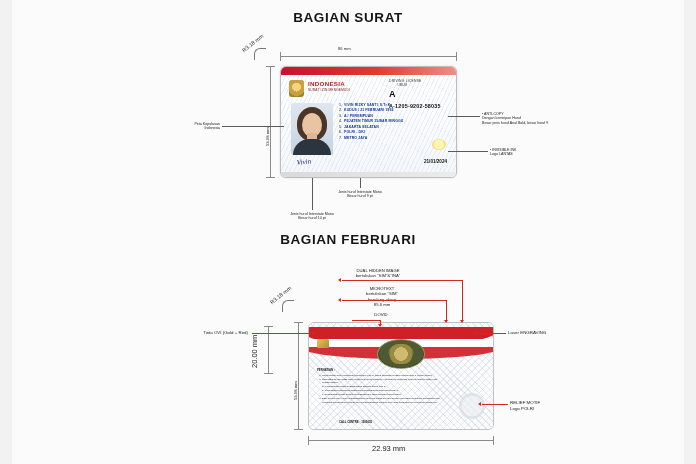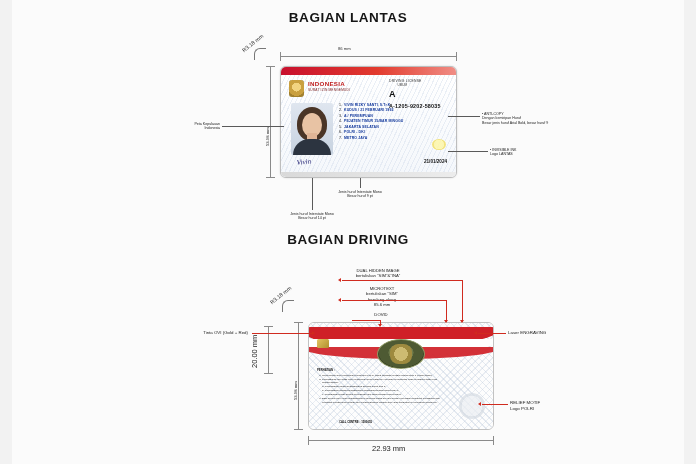--- a/index.html
+++ b/index.html
@@ -221,21 +221,21 @@
 
   .dimline { position:absolute; background:#8a8a8a; }
   .tick { position:absolute; background:#8a8a8a; }
 </style>
 </head>
 <body>
 
 <div class="page">
   <div class="sheet">
 
-    <div class="section-title" id="title-front">BAGIAN LANTAS</div>
+    <div class="section-title" id="title-front">BAGIAN SURAT</div>
 
     <div class="rarc" style="left:242px; top:48px;"></div>
     <div class="rmark" style="left:228px; top:40px; transform:rotate(-38deg);">R3.18 mm</div>
 
     <div class="dimline" style="left:268px; top:56px; width:177px; height:0.6px;"></div>
     <div class="tick" style="left:268px; top:52px; width:0.6px; height:9px;"></div>
     <div class="tick" style="left:444px; top:52px; width:0.6px; height:9px;"></div>
     <div class="dim c" style="left:326px; top:46px;">86 mm</div>
 
     <div class="dimline" style="left:258px; top:66px; width:0.6px; height:112px;"></div>
@@ -294,21 +294,21 @@
     <div class="line h" style="left:436px; top:151px; width:40px;"></div>
 
     <div class="lbl c" style="left:300px; top:190px; width:96px;">Jenis huruf Interstate Mono
 Besar huruf 9 pt</div>
     <div class="line v" style="left:348px; top:178px; height:10px;"></div>
 
     <div class="lbl c" style="left:252px; top:212px; width:96px;">Jenis huruf Interstate Mono
 Besar huruf 14 pt</div>
     <div class="line v" style="left:300px; top:178px; height:32px;"></div>
 
-    <div class="section-title" id="title-back">BAGIAN DRIVING</div>
+    <div class="section-title" id="title-back">BAGIAN FEBRUARI</div>
 
     <div class="rarc" style="left:270px; top:300px;"></div>
     <div class="rmark" style="left:256px; top:292px; transform:rotate(-38deg);">R3.18 mm</div>
 
     <div class="dimline" style="left:286px; top:322px; width:0.6px; height:108px;"></div>
     <div class="tick" style="left:282px; top:322px; width:9px; height:0.6px;"></div>
     <div class="tick" style="left:282px; top:429px; width:9px; height:0.6px;"></div>
     <div class="dim vert" style="left:281px; top:400px;">53.98 mm</div>
 
     <div class="dimline" style="left:256px; top:326px; width:0.6px; height:48px;"></div>

